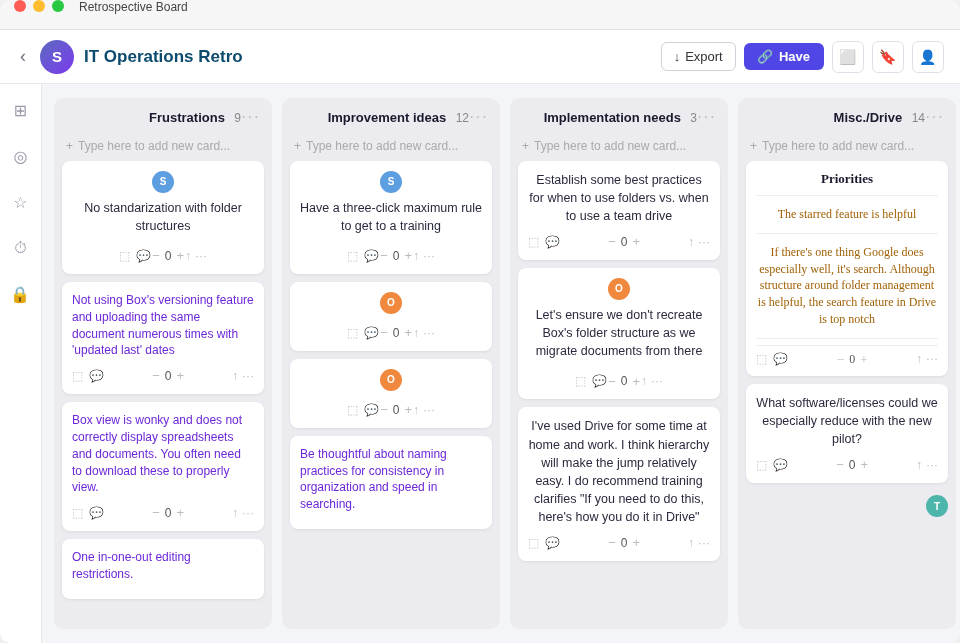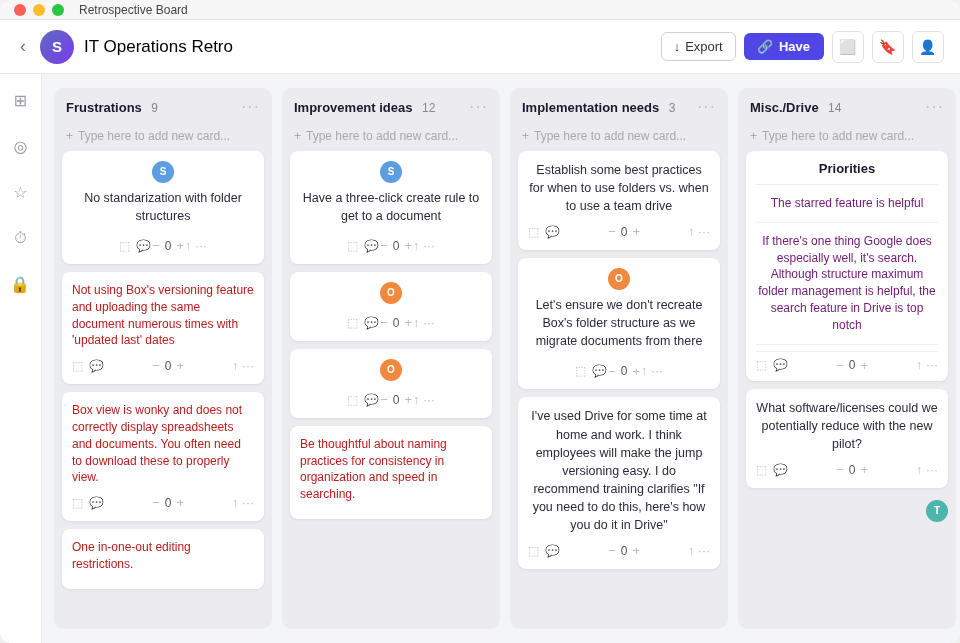--- a/index.html
+++ b/index.html
@@ -17,23 +17,22 @@
       background: #fff;
       border-radius: 10px;
       overflow: hidden;
       display: flex;
       flex-direction: column;
       box-shadow: 0 4px 24px rgba(0,0,0,0.15);
     }
     .title-bar {
       background: #f6f6f6;
       border-bottom: 1px solid #e0e0e0;
-      height: 20px;
-      display: flex;
-      align-items: center;
+      height: 30px;
+      display: flex;
       padding: 0 14px;
       gap: 7px;
       flex-shrink: 0;
     }
     .traffic-light {
       width: 12px; height: 12px;
       border-radius: 50%;
       display: inline-block;
     }
     .tl-close { background: #ff5f57; }
@@ -70,22 +69,22 @@
       width: 34px; height: 34px;
       border-radius: 50%;
       background: linear-gradient(135deg, #5c6bc0, #7c3aed);
       display: flex; align-items: center; justify-content: center;
       color: #fff;
       font-weight: 700;
       font-size: 15px;
     }
     .board-title {
       font-size: 17px;
-      font-weight: 400;
-      color: #000000;
+      font-weight: 700;
+      color: #0c4a6e;
     }
     .header-right {
       display: flex;
       align-items: center;
       gap: 8px;
     }
     .btn-export {
       display: flex; align-items: center; gap: 5px;
       border: 1px solid #d0d0d8;
       border-radius: 6px;
@@ -156,21 +155,21 @@
       background: #ebebf0;
       border-radius: 10px;
       display: flex;
       flex-direction: column;
       max-height: 100%;
       overflow: hidden;
     }
     .column-header {
       display: flex;
       align-items: center;
-      justify-content: space-between;
+      justify-content: flex-end;
       padding: 10px 12px 8px;
       flex-shrink: 0;
     }
     .column-title {
       font-size: 13px;
       font-weight: 600;
       color: #1a1a2e;
     }
     .column-count {
       font-size: 12px;
@@ -227,21 +226,21 @@
       text-align: center;
       margin-bottom: 8px;
       font-size: 12.5px;
       color: #2a2a3e;
       line-height: 1.45;
     }
     .card-text-left {
       text-align: left;
       margin-bottom: 8px;
       font-size: 12px;
-      color: #b91c1c;
+      color: #6d28d9;
       line-height: 1.4;
     }
     .card-footer {
       display: flex;
       align-items: center;
       justify-content: space-between;
       margin-top: 4px;
     }
     .card-actions-left {
       display: flex;
@@ -280,37 +279,38 @@
       flex-direction: column;
       align-items: center;
     }
     .priority-card {
       background: #fff;
       border-radius: 8px;
       padding: 10px 10px 8px;
       box-shadow: 0 1px 3px rgba(0,0,0,0.07);
       font-size: 12px;
       color: #2a2a3e;
+      font-family: Liberation Serif, serif;
     }
     .priority-title {
       font-size: 13px;
       font-weight: 700;
       text-align: center;
       margin-bottom: 8px;
       color: #1a1a2e;
     }
     .divider-line {
       border: none;
       border-top: 1px solid #eee;
       margin: 6px 0;
     }
     .priority-item {
       font-size: 12px;
       text-align: center;
-      color: #701a75;
+      color: #a16207;
       padding: 4px 0;
       line-height: 1.4;
     }
   </style>
 </head>
 <body>
 
 <div class="window">
 
   <div class="title-bar">
@@ -446,21 +446,21 @@
           <span class="column-menu">···</span>
         </div>
         <div class="add-card-row">
           <span>+</span>
           <span>Type here to add new card...</span>
         </div>
         <div class="column-cards">
 
           <div class="card card-centered">
             <div class="card-avatar avatar-blue">S</div>
-            <div class="card-text">Have a three-click create rule to get to a document</div>
+            <div class="card-text">Have a three-click maximum rule to get to a training</div>
             <div class="card-footer">
               <div class="card-actions-left">
                 <span class="card-icon">⬚</span>
                 <span class="card-icon">💬</span>
               </div>
               <div class="card-vote">
                 <span class="vote-btn">−</span>
                 <span class="vote-count">0</span>
                 <span class="vote-btn">+</span>
               </div>
@@ -562,21 +562,21 @@
                 <span class="vote-btn">+</span>
               </div>
               <div class="card-actions-right">
                 <span class="card-icon">↑</span>
                 <span class="card-icon">···</span>
               </div>
             </div>
           </div>
 
           <div class="card">
-            <div class="card-text">I've used Drive for some time at home and work. I think employees will make the jump versioning easy. I do recommend training clarifies "If you need to do this, here's how you do it in Drive"</div>
+            <div class="card-text">I've used Drive for some time at home and work. I think hierarchy will make the jump relatively easy. I do recommend training clarifies "If you need to do this, here's how you do it in Drive"</div>
             <div class="card-footer">
               <div class="card-actions-left">
                 <span class="card-icon">⬚</span>
                 <span class="card-icon">💬</span>
               </div>
               <div class="card-vote">
                 <span class="vote-btn">−</span>
                 <span class="vote-count">0</span>
                 <span class="vote-btn">+</span>
               </div>
@@ -601,42 +601,42 @@
           <span>+</span>
           <span>Type here to add new card...</span>
         </div>
         <div class="column-cards">
 
           <div class="priority-card">
             <div class="priority-title">Priorities</div>
             <hr class="divider-line">
             <div class="priority-item">The starred feature is helpful</div>
             <hr class="divider-line">
-            <div class="priority-item">If there's one thing Google does especially well, it's search. Although structure maximum folder management is helpful, the search feature in Drive is top notch</div>
+            <div class="priority-item">If there's one thing Google does especially well, it's search. Although structure around folder management is helpful, the search feature in Drive is top notch</div>
             <hr class="divider-line">
             <hr class="divider-line">
             <div class="card-footer">
               <div class="card-actions-left">
                 <span class="card-icon">⬚</span>
                 <span class="card-icon">💬</span>
               </div>
               <div class="card-vote">
                 <span class="vote-btn">−</span>
                 <span class="vote-count">0</span>
                 <span class="vote-btn">+</span>
               </div>
               <div class="card-actions-right">
                 <span class="card-icon">↑</span>
                 <span class="card-icon">···</span>
               </div>
             </div>
           </div>
 
           <div class="card">
-            <div class="card-text">What software/licenses could we potentially reduce with the new pilot?</div>
+            <div class="card-text">What software/licenses could we especially reduce with the new pilot?</div>
             <div class="card-footer">
               <div class="card-actions-left">
                 <span class="card-icon">⬚</span>
                 <span class="card-icon">💬</span>
               </div>
               <div class="card-vote">
                 <span class="vote-btn">−</span>
                 <span class="vote-count">0</span>
                 <span class="vote-btn">+</span>
               </div>

